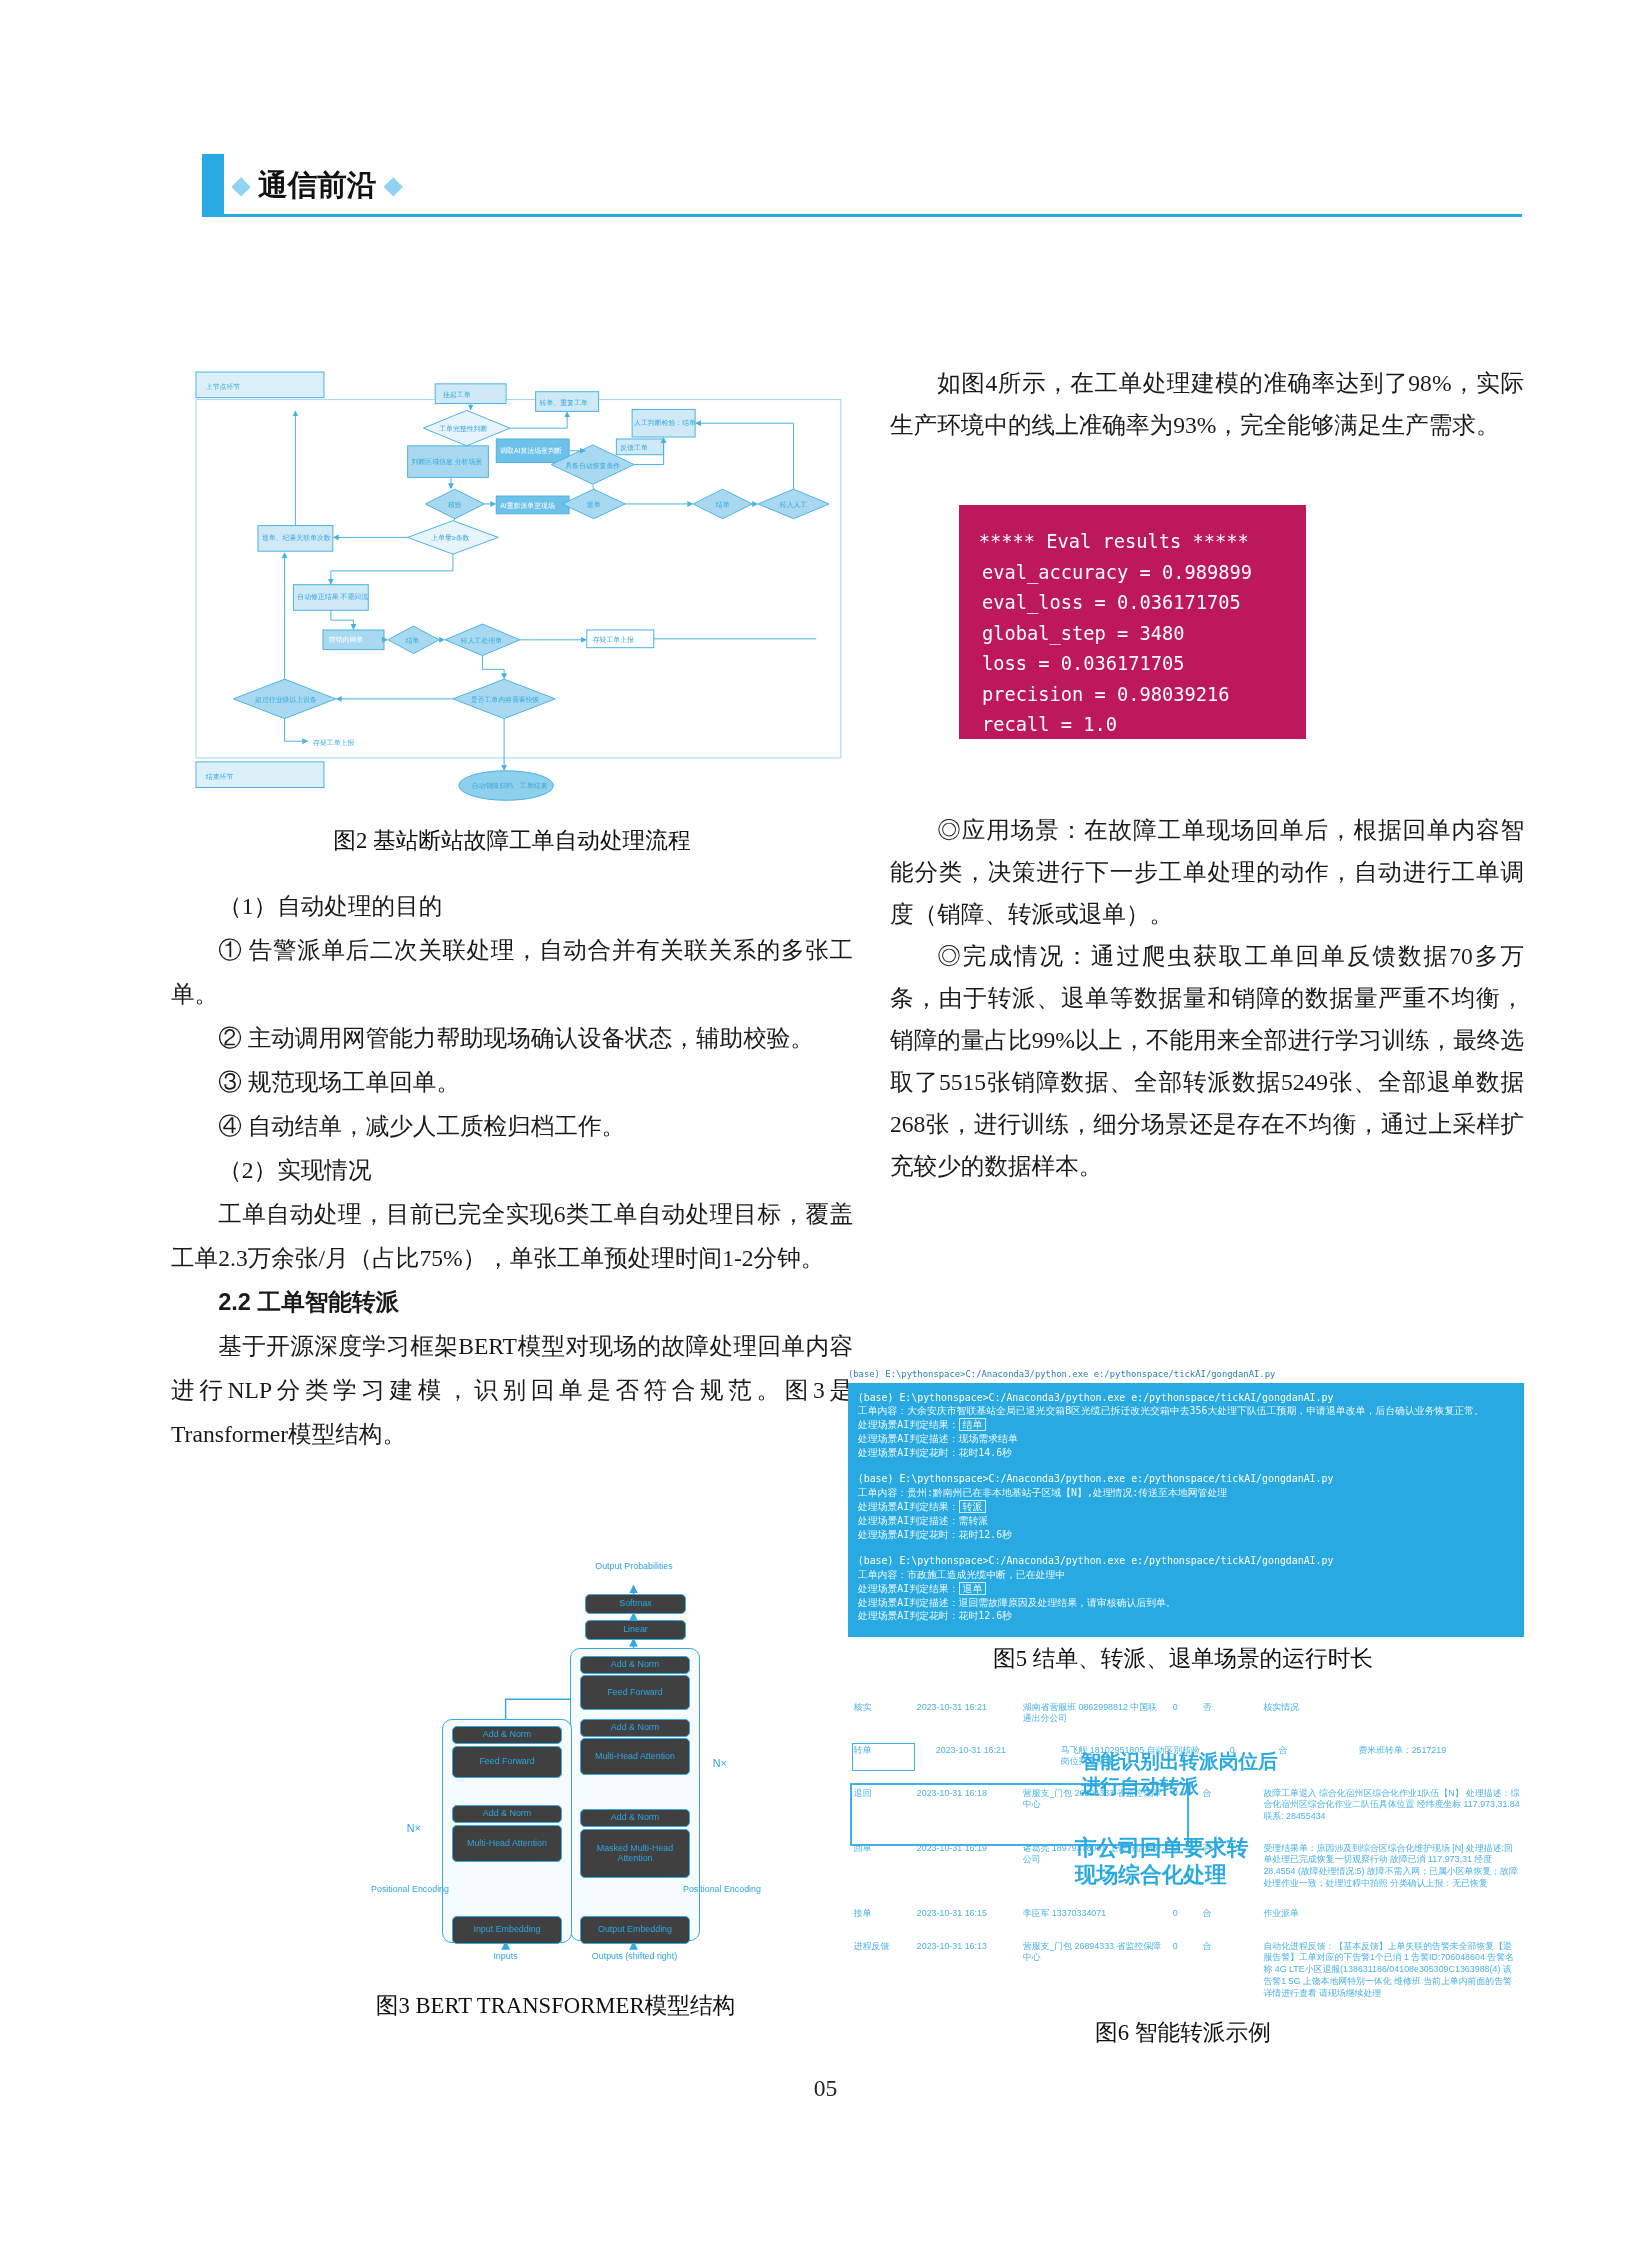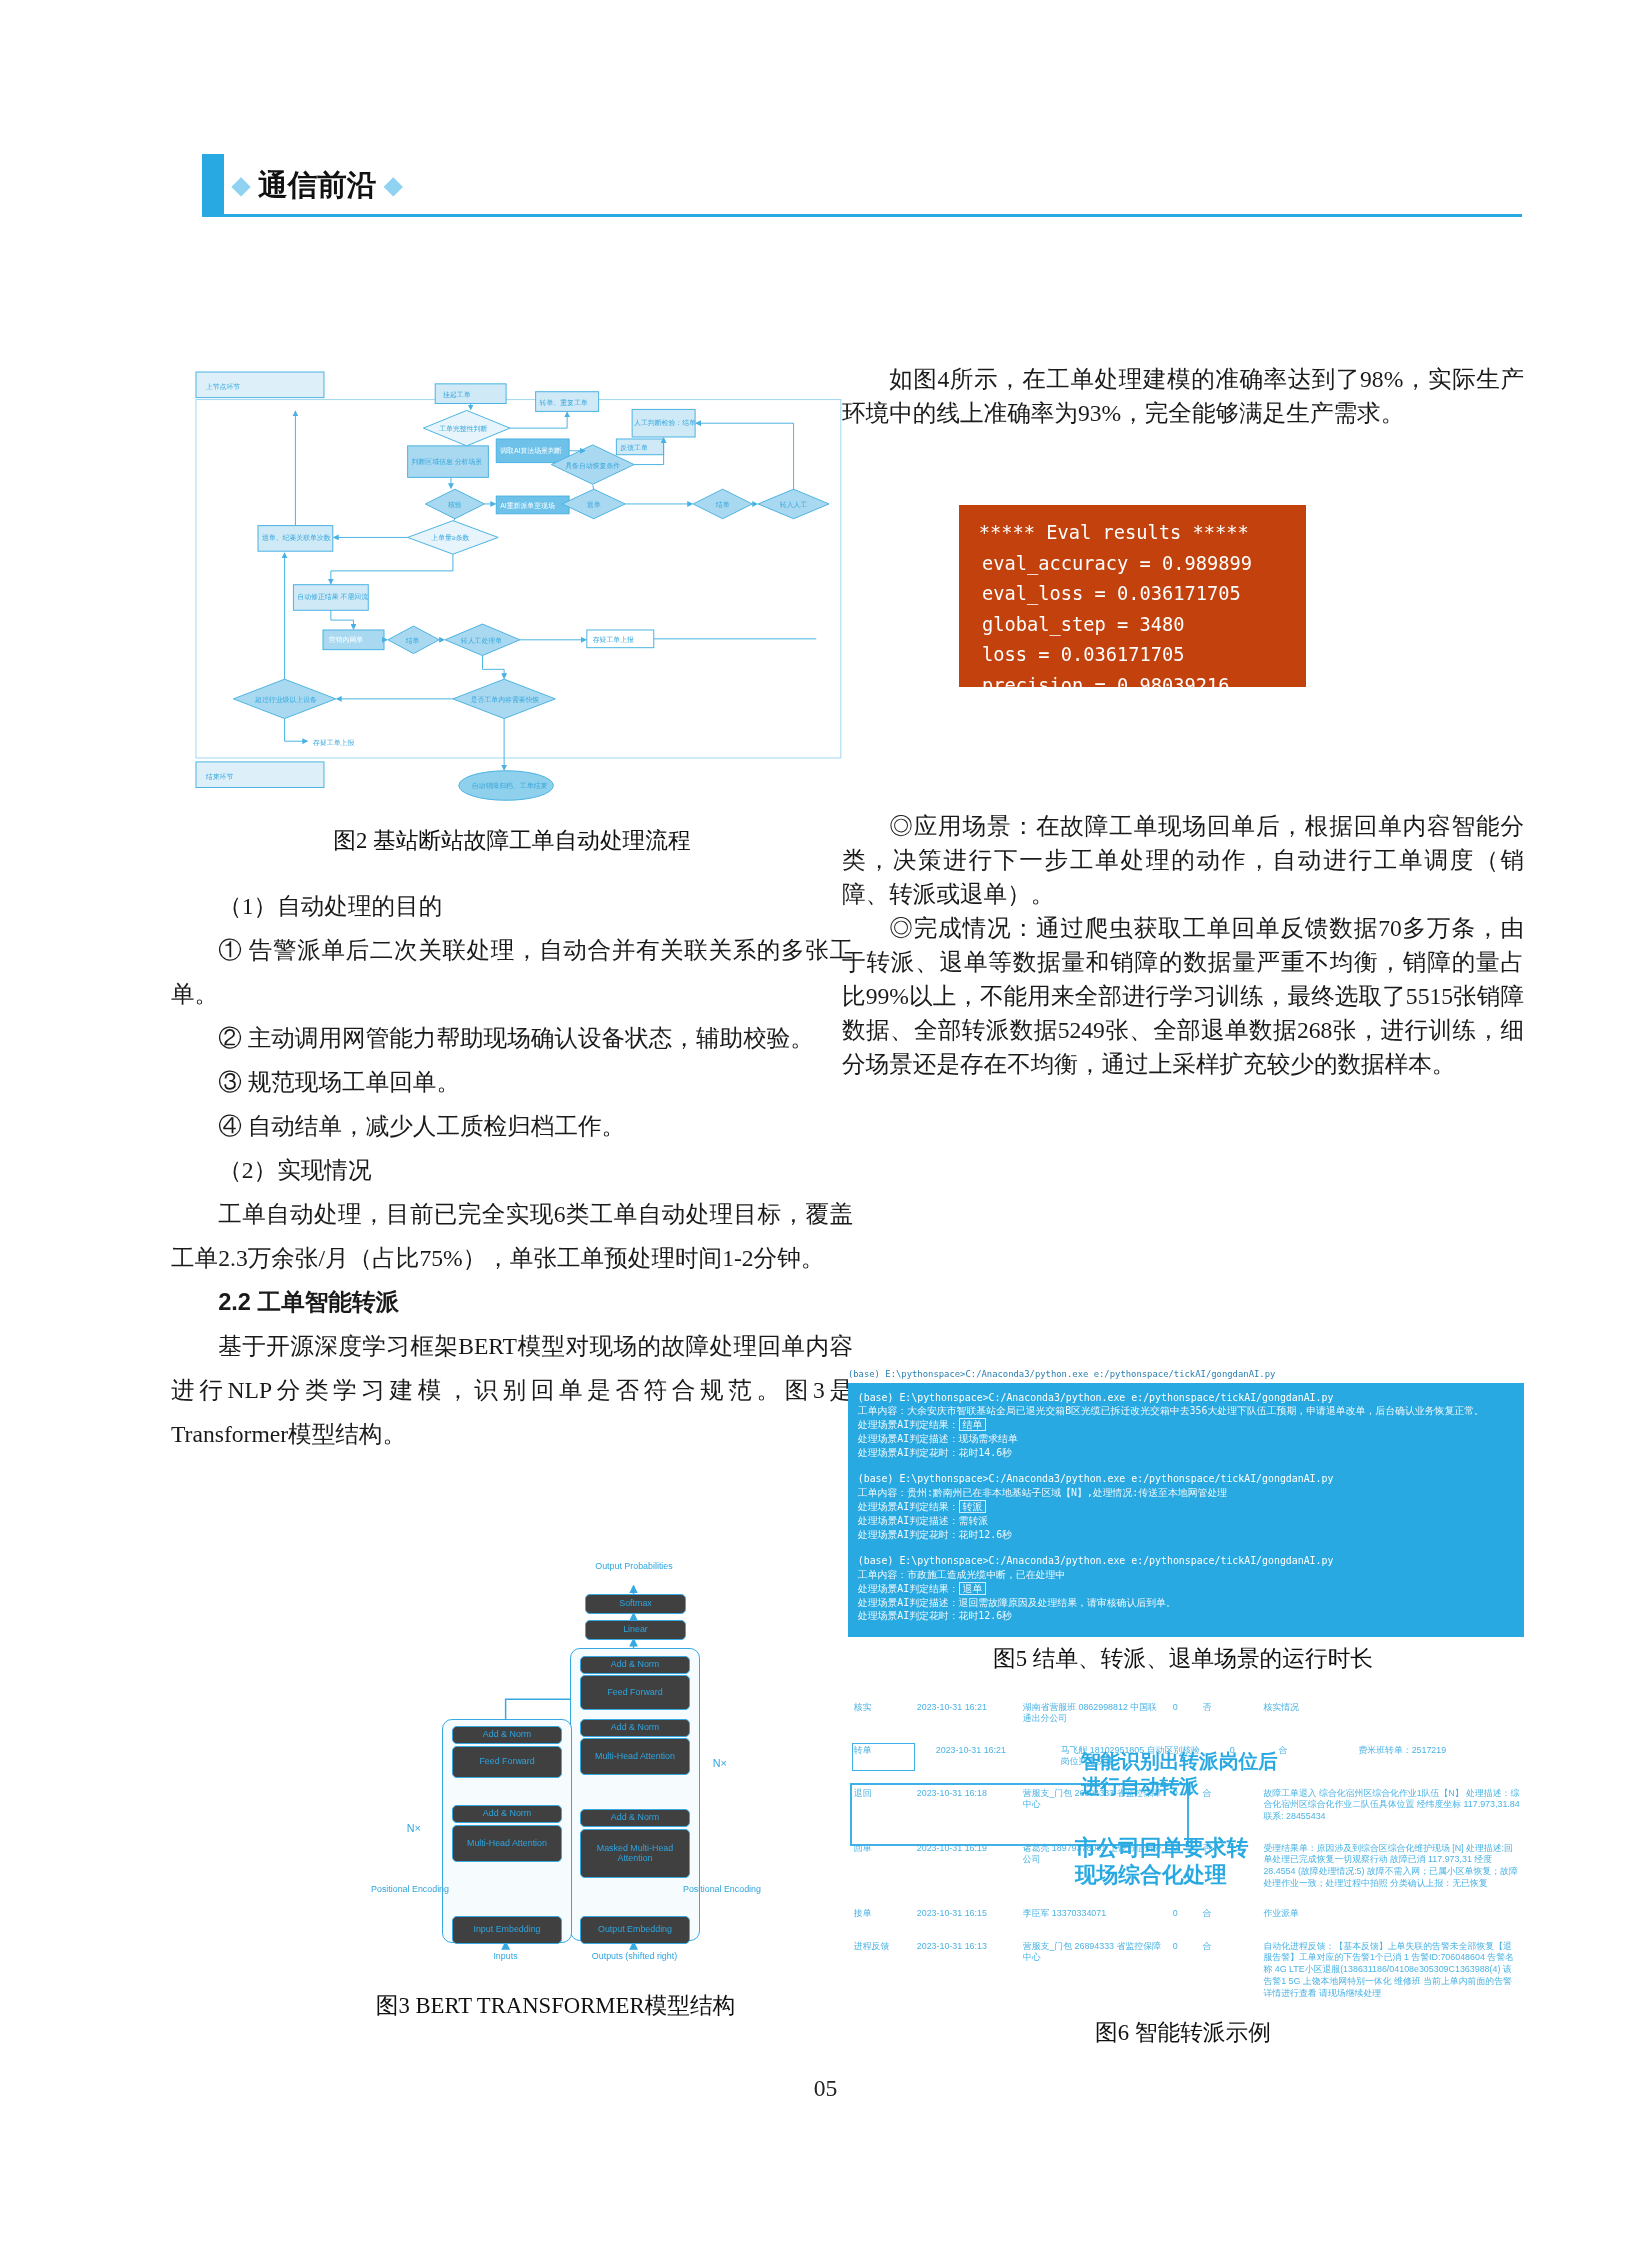--- a/index.html
+++ b/index.html
@@ -9,31 +9,31 @@
   .hdr-bar{position:absolute;left:202px;top:154px;width:21.7px;height:63px;background:#29a9e1;}
   .hdr-line{position:absolute;left:202px;top:214px;width:1320px;height:3px;background:#29a9e1;}
   .hdr-title{position:absolute;left:232px;top:165px;display:flex;align-items:center;gap:7.9px;
              font-family:"Liberation Sans",sans-serif;font-weight:bold;font-size:29.6px;color:#111;}
   .diamond{color:#90d2f2;font-size:23.6px;line-height:1;}
   
   .col{position:absolute;width:682px;}
   .col-left{left:128px;top:246px;height:1872px;margin-left:43px;}
   .col-right{left:842px;top:246px;height:1872px;}
   .para-block p{margin:0;font-size:23.6px;line-height:44px;text-align:justify;text-indent:2em;}
-  .col-right .para-block p{line-height:34px;}
+  .col-right .para-block p{line-height:42px;margin-left:48px;}
   .sec-head{font-family:"Liberation Sans",sans-serif;font-weight:bold;}
   .caption{position:absolute;width:100%;text-align:center;font-size:22.7px;color:#111;}
   
   .fig2{position:absolute;left:0;top:0;width:682px;height:573px;}
   .fig2 text{font-family:"Liberation Sans",sans-serif;font-size:7px;fill:#38a8dd;}
   .fig2 .dkt{fill:#ffffff;}
   
-  .fig4{position:absolute;left:117px;top:259px;width:347px;height:182px;background:#c2410c;
+  .fig4{position:absolute;left:117px;top:259px;width:347px;height:234px;background:#be185d;
         font-family:"DejaVu Sans Mono",monospace;color:#ffffff;font-size:18.7px;line-height:30.5px;
-        padding-top:13px;box-sizing:border-box;}
+        padding-top:22px;box-sizing:border-box;}
   .fig4 div{white-space:pre;padding-left:11.8px;}
   .fig4 div:first-child{padding-left:19.7px;}
   
   .fig5{position:absolute;left:5.9px;top:1123px;width:676px;height:268px;}
   .fig5-top{font-family:"DejaVu Sans Mono",monospace;font-size:8.9px;color:#2b7fb0;
             white-space:nowrap;overflow:hidden;height:13.8px;}
   .fig5-box{background:#29a9e1;height:254px;box-sizing:border-box;padding:7.9px 9.9px;
             font-family:"DejaVu Sans Mono",monospace;color:#eef9ff;font-size:9.9px;line-height:13.8px;}
   .fig5-box .blk{margin-bottom:12.8px;}
   .fig5-box .cmd{white-space:nowrap;overflow:hidden;color:#ffffff;}

